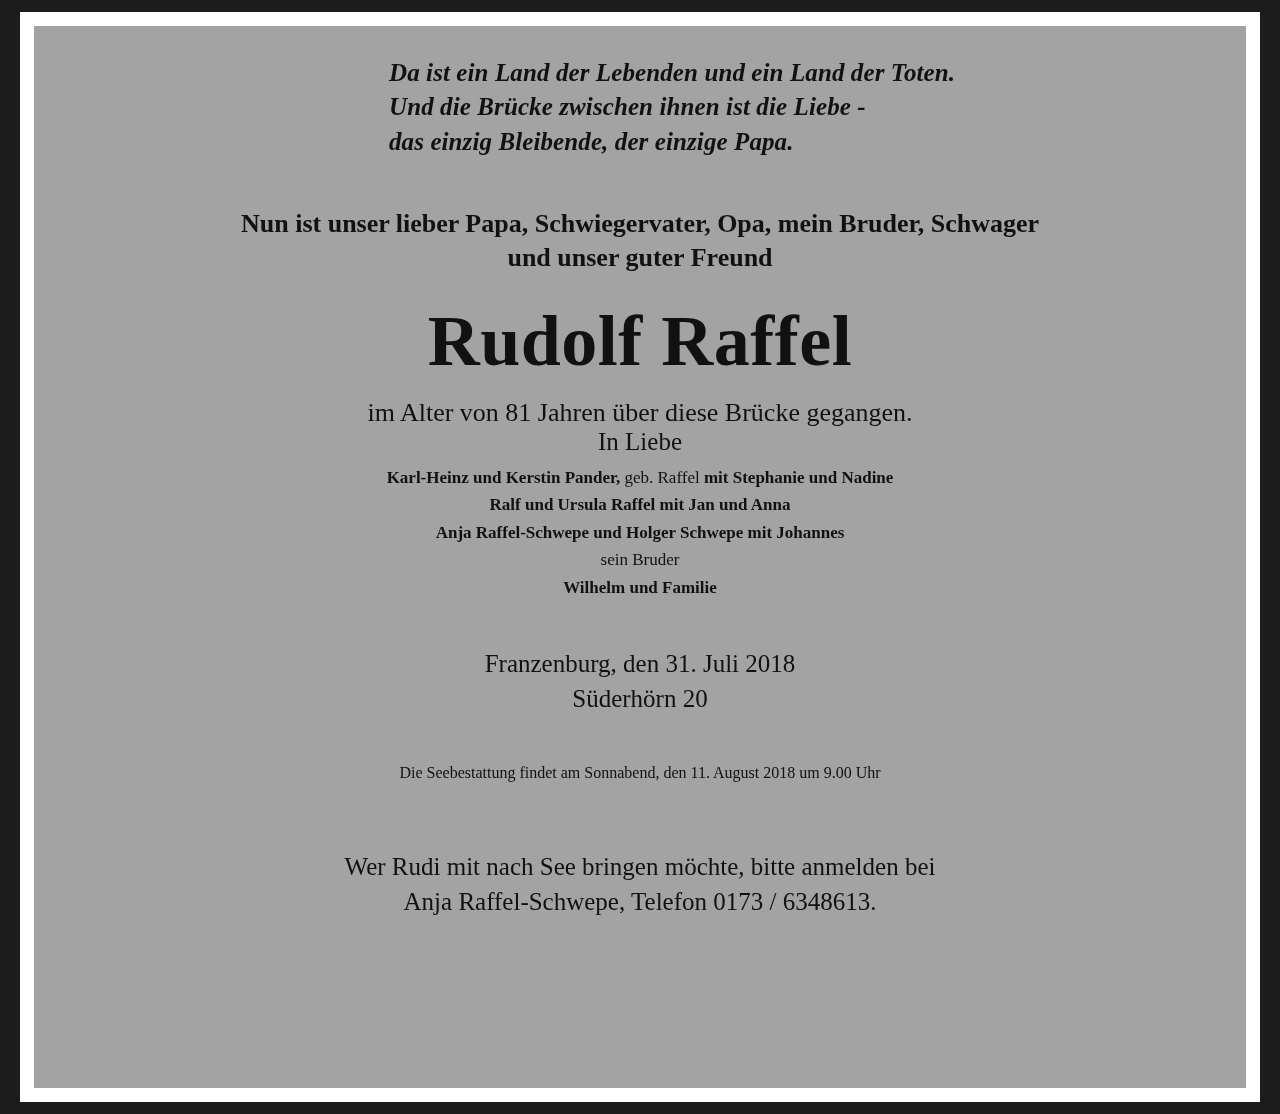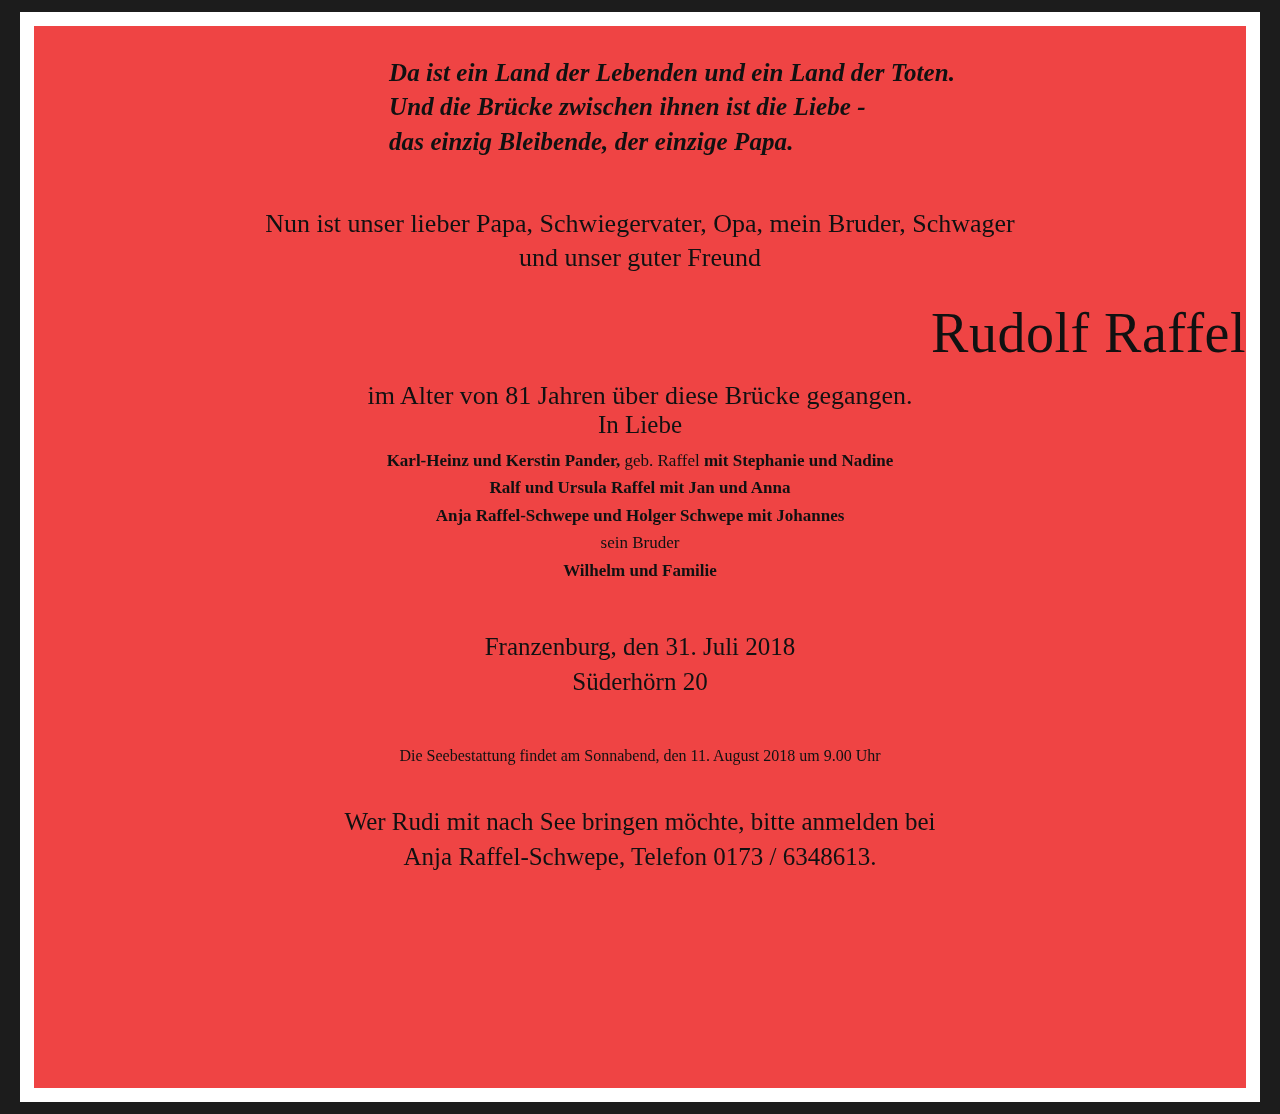--- a/index.html
+++ b/index.html
@@ -22,21 +22,21 @@
     height: 1090px;
     background: #ffffff;
     box-sizing: border-box;
   }
   .obituary-inner {
     position: absolute;
     top: 14px;
     left: 14px;
     right: 14px;
     bottom: 14px;
-    background: #ef4444;
+    background: #a3a3a3;
     text-align: center;
     box-sizing: border-box;
     padding-top: 30px;
   }
   .poem {
     font-style: italic;
     font-weight: bold;
     font-size: 25px;
     line-height: 1.37;
     text-align: left;
@@ -47,28 +47,28 @@
   .poem div {
     white-space: nowrap;
   }
   .intro {
     font-size: 26px;
     line-height: 1.33;
     margin-top: 48px;
   }
   .intro div {
     white-space: nowrap;
+    font-weight: bold;
   }
   .name {
-    font-size: 56px;
-    font-weight: normal;
+    font-size: 72px;
+    font-weight: bold;
     letter-spacing: 0.5px;
     margin-top: 28px;
     line-height: 1.05;
-    text-align: right;
   }
   .age-line {
     font-size: 26px;
     margin-top: 18px;
   }
   .in-liebe {
     font-size: 25px;
   }
   .family {
     font-size: 17px;
@@ -93,21 +93,21 @@
     font-size: 16px;
     line-height: 1.38;
     margin-top: 46px;
   }
   .ceremony div {
     white-space: nowrap;
   }
   .contact {
     font-size: 25px;
     line-height: 1.38;
-    margin-top: 38px;
+    margin-top: 66px;
   }
   .contact div {
     white-space: nowrap;
   }
 </style>
 </head>
 <body>
 
 <div class="obituary-frame">
   <div class="obituary-inner">

